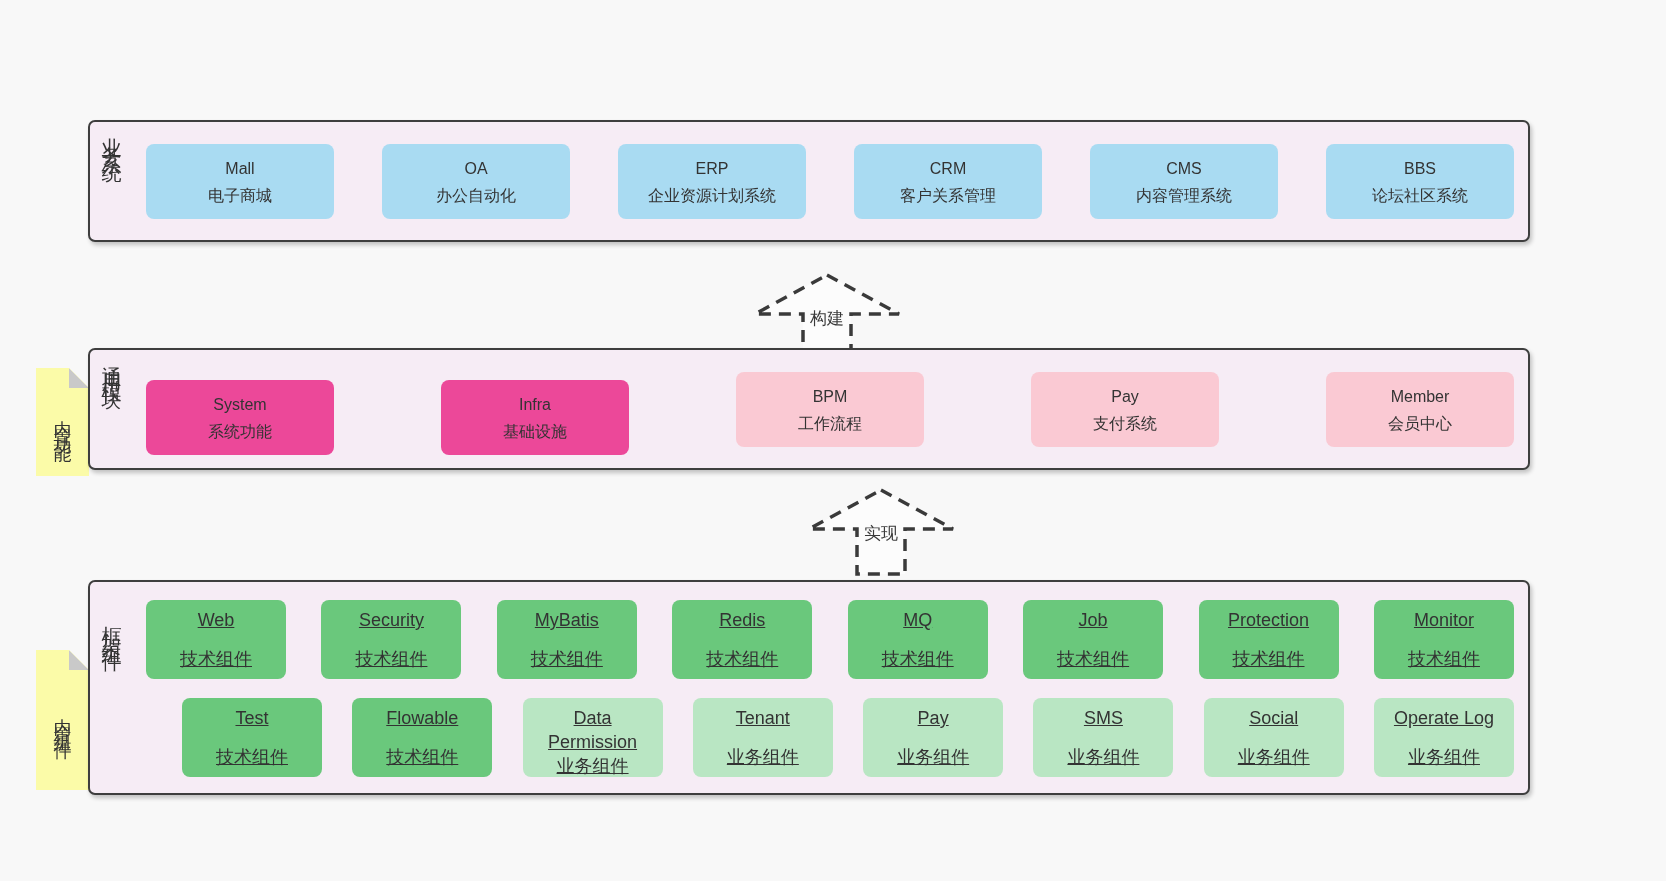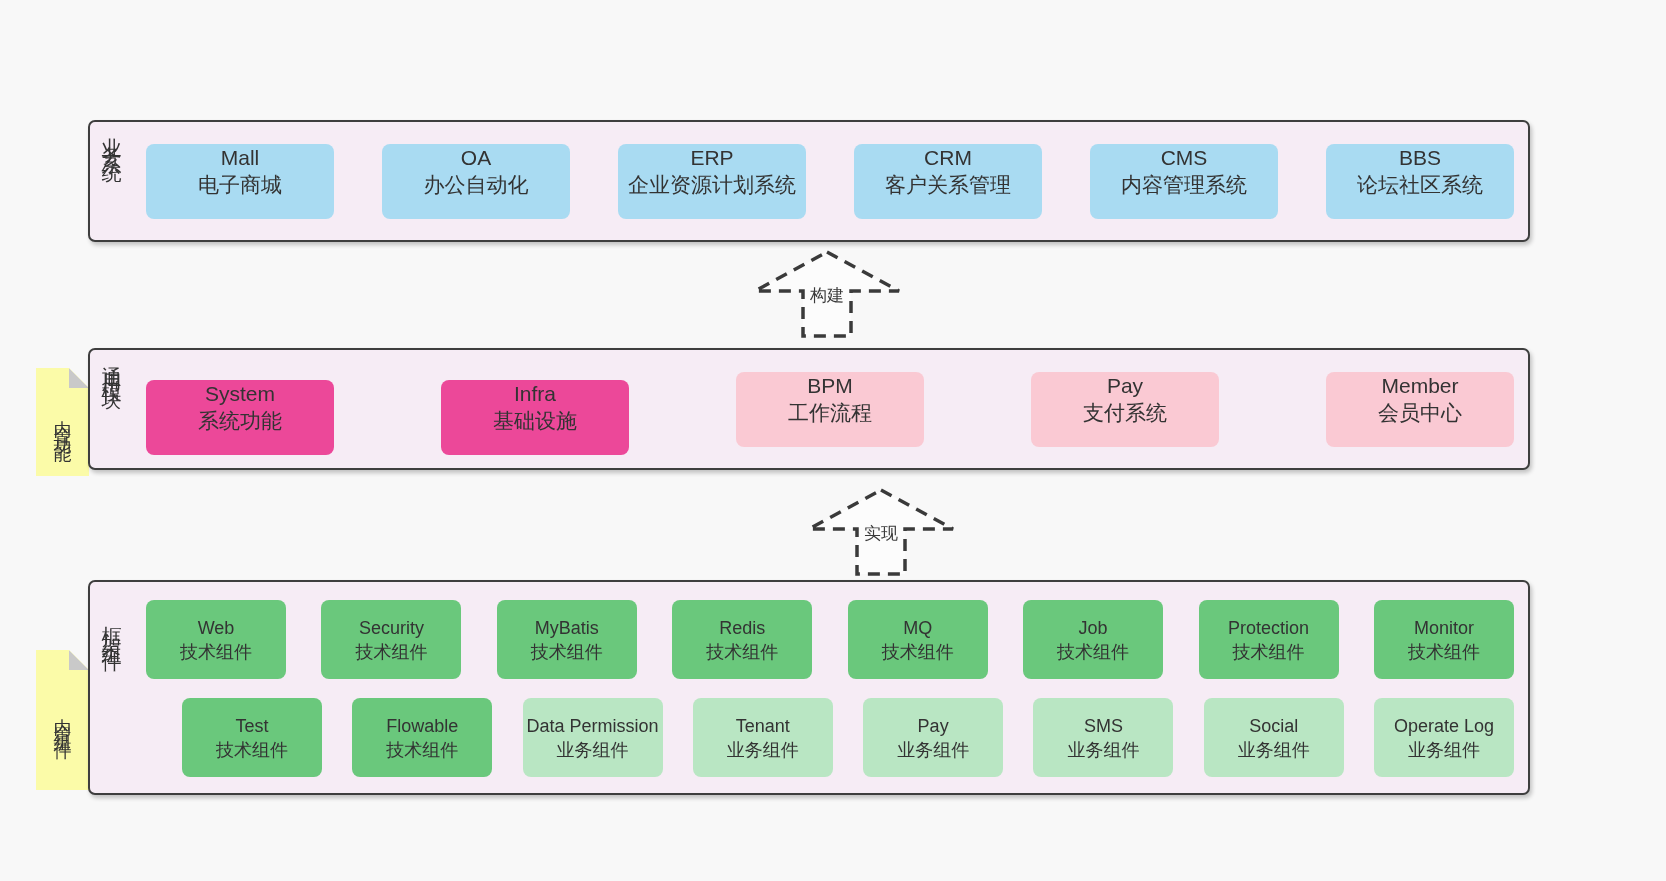--- a/index.html
+++ b/index.html
@@ -19,47 +19,47 @@
                  display:flex; align-items:center;
                  writing-mode:vertical-rl; text-orientation:upright;
                  font-size:20px; letter-spacing:8px; color:#333; }
   #layer-framework .layer-label { letter-spacing:9px; padding-top:28px; }
 
   
   .boxrow { position:absolute; left:56px; right:14px;
             display:flex; justify-content:space-between; }
   #layer-business .boxrow, #layer-modules .boxrow { top:22px; }
   .box { width:188px; height:75px; border-radius:8px;
-         display:flex; flex-direction:column; align-items:center; justify-content:flex-start;
-         text-align:center; font-size:21px; line-height:27px; color:#333; }
+         display:flex; flex-direction:column; align-items:center; justify-content:center;
+         text-align:center; font-size:16px; line-height:27px; color:#333; }
   .row1 { top:18px; }  .row2 { top:116px;margin-left:36px; }
   .gbox { width:140px; height:79px; border-radius:8px;
-          display:flex; flex-direction:column; align-items:center; justify-content:center;
-          text-align:center; font-size:18px; line-height:24px; color:#333; padding:2px; }
+          display:flex; flex-direction:column; align-items:center; justify-content:space-between;
+          text-align:center; font-size:18px; line-height:24px; color:#333; padding:8px;text-decoration:underline; }
 
   .blue  { background:#a9dbf2; }
   .red   { background:#ec4899;margin-top:8px; }
   .pink  { background:#fac9d3; }
   .green { background:#6ac87c; }
   .lightgreen { background:#b9e6c3; }
 
   
   .sticky { position:absolute; left:36px; width:53px; background:#fbfba8;
             clip-path:polygon(0 0, calc(100% - 20px) 0, 100% 20px, 100% 100%, 0 100%);
             display:flex; align-items:center; justify-content:center; }
   .sticky .fold { position:absolute; top:0; right:0; width:20px; height:20px;
                   background:#c9c9c9; clip-path:polygon(0 0, 100% 100%, 0 100%); }
   #sticky-modules   { top:368px; height:108px; }
   #sticky-framework { top:650px; height:140px; }
   .sticky-text { writing-mode:vertical-rl; text-orientation:upright;
                  font-size:18px; letter-spacing:8px; color:#333; }
 
   
   .arrow { position:absolute; width:160px; height:92px; }
-  #arrow-build     { left:747px; top:248px; }
+  #arrow-build     { left:747px; top:271px; }
   #arrow-implement { left:801px; top:486px; }
   .arrow svg { position:absolute; inset:0; }
   .arrow-label { position:absolute; left:0; right:0; top:36px; text-align:center; }
   .arrow-label span { display:inline-block; font-size:17px; color:#3a3a3a;
                       background:#fcfcfc; padding:0 3px; }
 </style>
 </head>
 <body>
 
 <div class="canvas">

